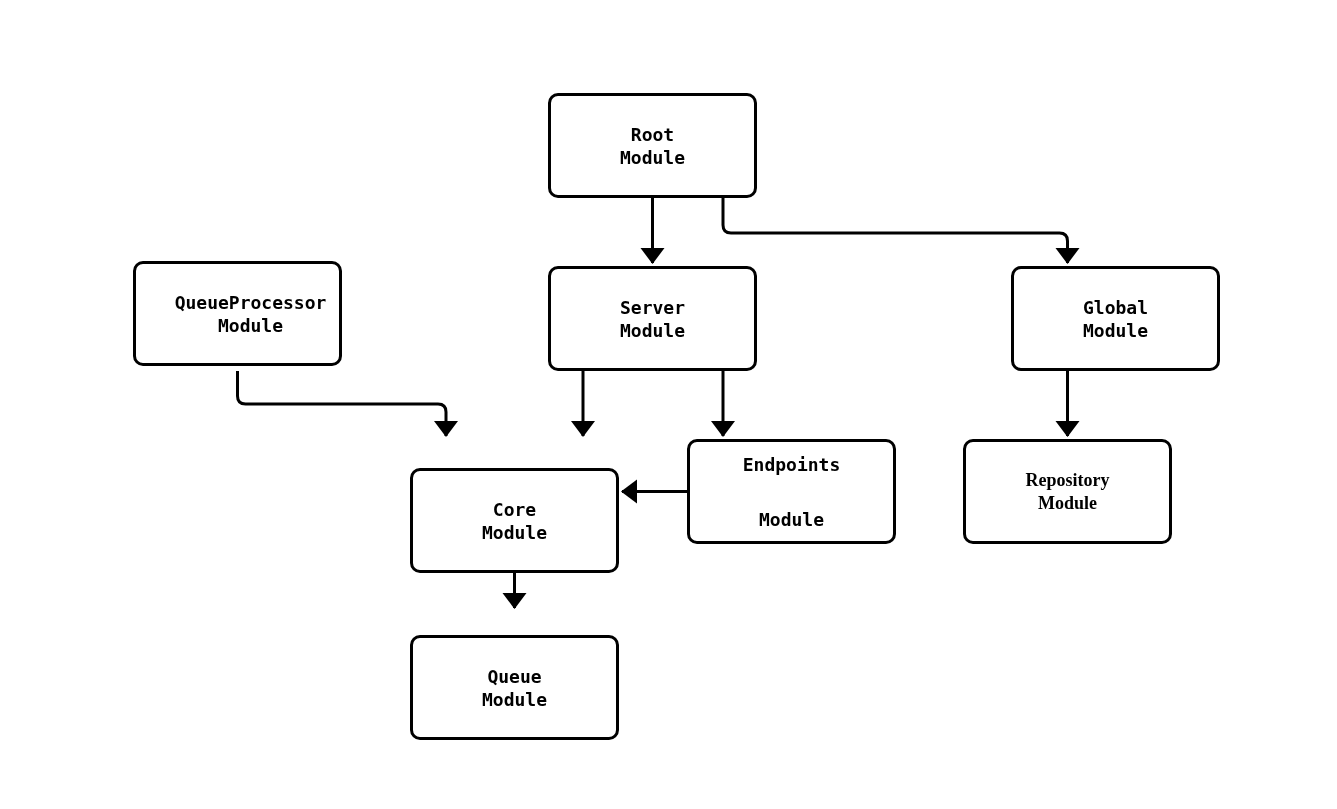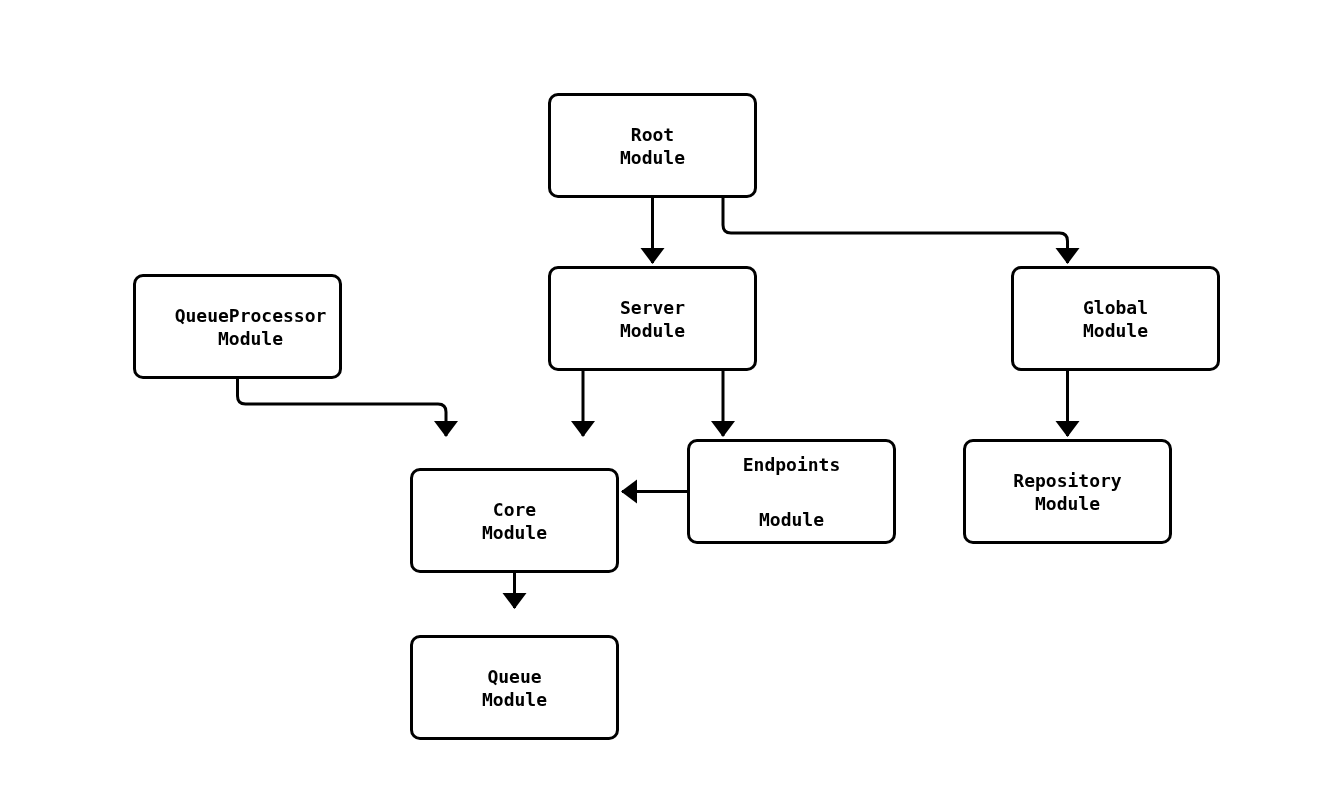--- a/index.html
+++ b/index.html
@@ -42,26 +42,26 @@
     align-items: center;
     justify-content: center;
     font-weight: bold;
     font-size: 18px;
     line-height: 23px;
     color: #000000;
     text-align: left;
   }
   
   .pos-root           { left: 548px; top: 93px;  }
-  .pos-queueprocessor { left: 133px; top: 274px; padding-left: 26px; }
+  .pos-queueprocessor { left: 133px; top: 261px; padding-left: 26px; }
   .pos-server         { left: 548px; top: 266px; border-radius: 10px; }
   .pos-global         { left: 963px; top: 266px; margin-left: 48px; }
   .pos-core           { left: 410px; top: 439px; margin-top: 29px; }
   .pos-endpoints      { left: 687px; top: 439px; gap: 32px; }
-  .pos-repository     { left: 963px; top: 439px; }
+  .pos-repository     { left: 963px; top: 439px; font-family: Liberation Serif, serif; }
   .pos-queue          { left: 410px; top: 635px; }
 </style>
 </head>
 <body>
 
 <div class="canvas">
 
   <svg class="edge-layer" width="1337" height="809" viewBox="0 0 1337 809" xmlns="http://www.w3.org/2000/svg">
     <defs>
       <marker id="arrowhead" markerUnits="userSpaceOnUse" markerWidth="18" markerHeight="26" refX="15" refY="13" orient="auto">

